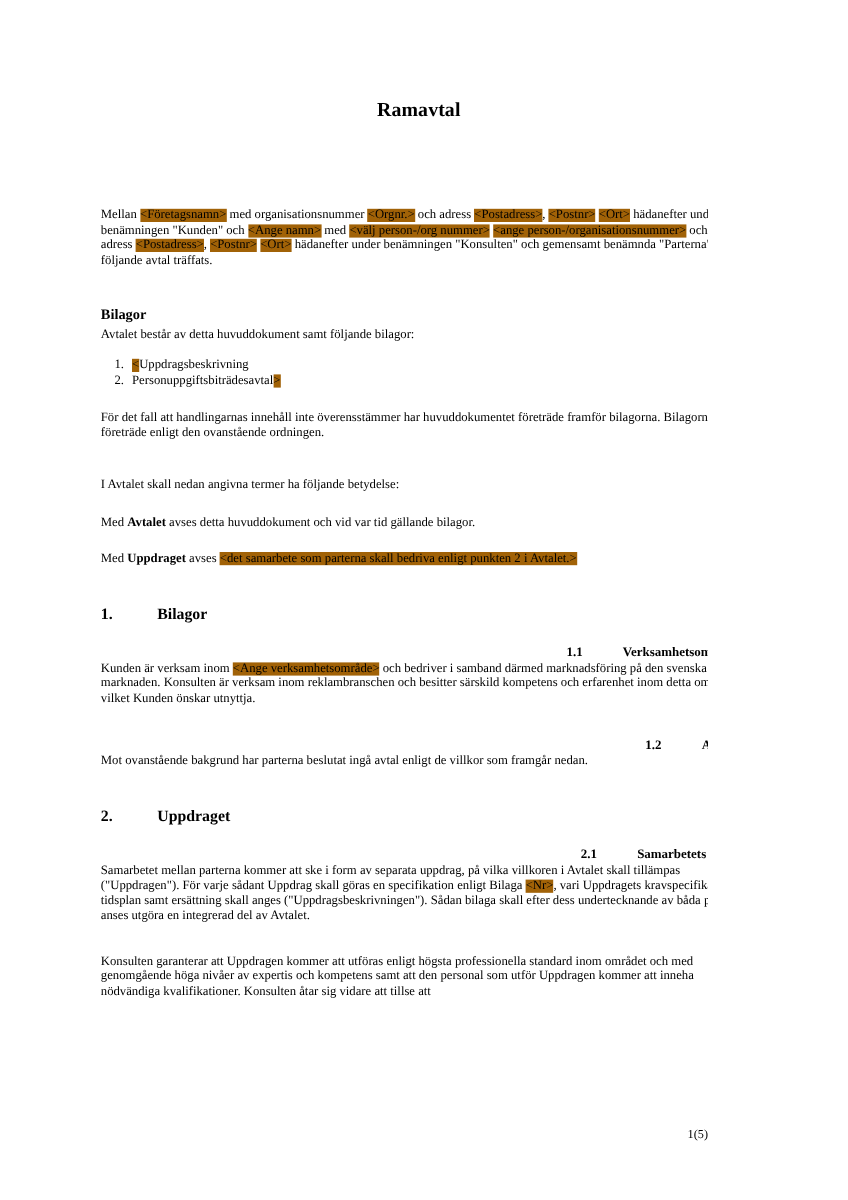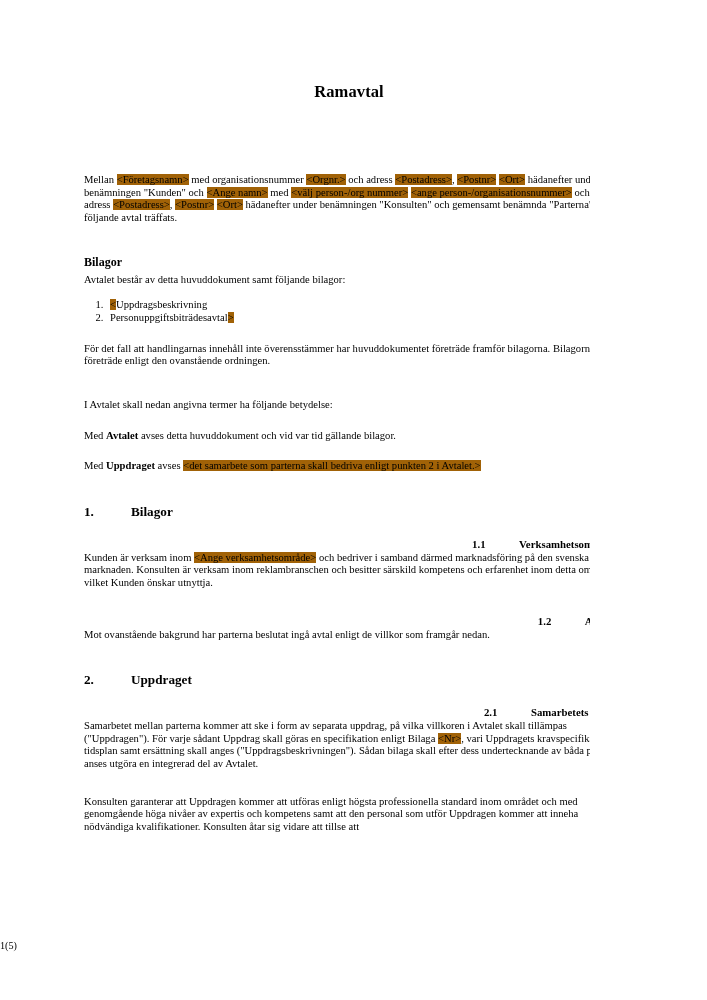--- a/index.html
+++ b/index.html
@@ -93,21 +93,21 @@
   ol.bilagor li { padding-left: 4px; }
 
   b, strong { font-weight: bold; }
 
   
   .footer {
     position: absolute;
     left: 0;
     right: 0;
     top: 940px;
-    text-align: left;
+    text-align: right;
     font-size: 10.2px;
     color: #000000;
   }
 </style>
 </head>
 <body>
 
 <div class="page">
 
   <div class="content">

